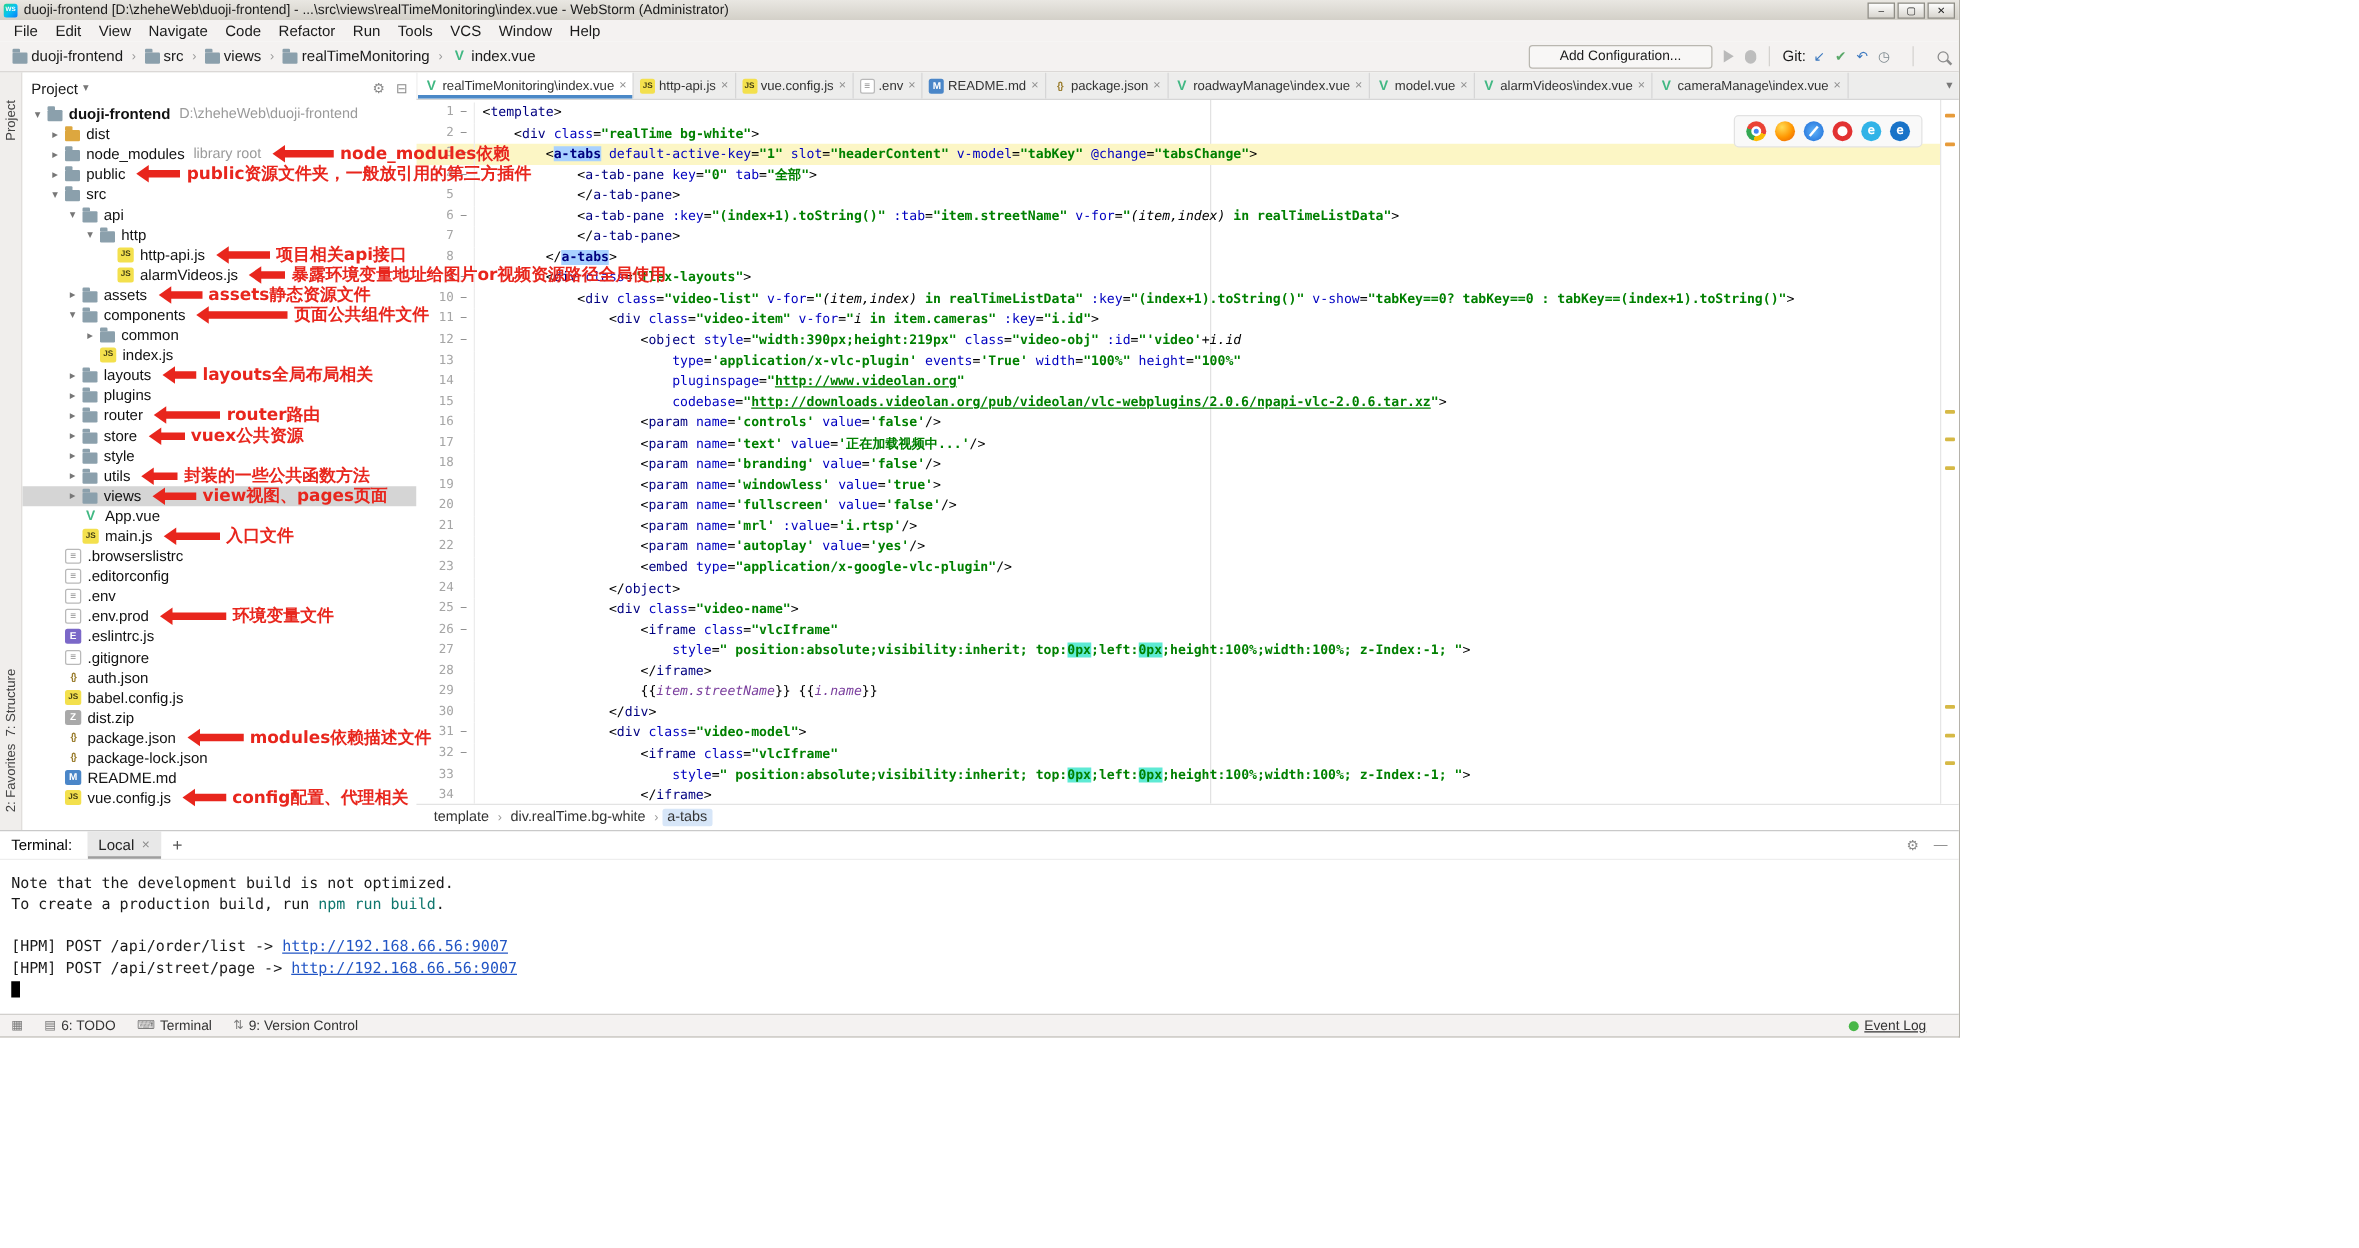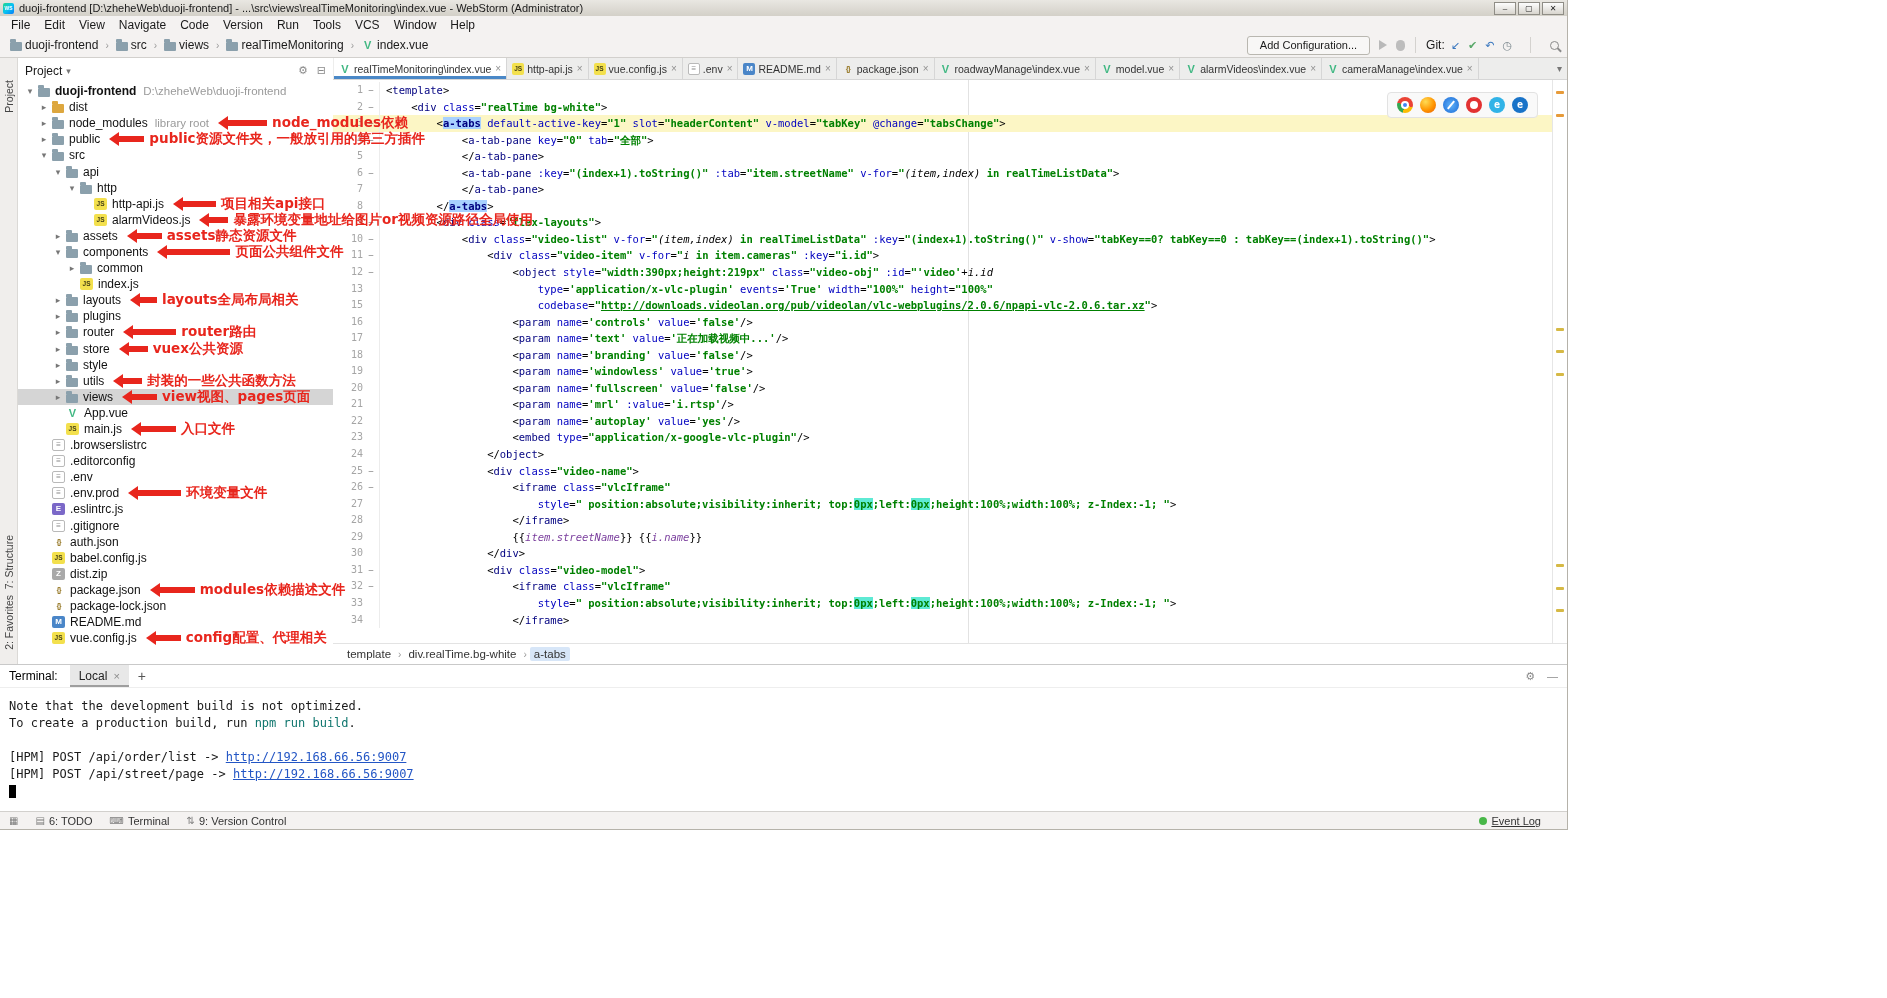--- a/index.html
+++ b/index.html
@@ -17,21 +17,21 @@
   
   .menubar{height:17px;background:#f4f2f1;display:flex;align-items:center;font-size:12px;padding-left:4px;flex:none;}
   .menu-item{padding:0 7px;color:#1a1a1a;}
 
   
   .toolbar{height:25px;background:#f4f2f1;border-bottom:1px solid #d2d0cd;display:flex;align-items:center;padding:0 8px;font-size:12px;flex:none;}
   .crumbs{display:flex;align-items:center;flex:1;min-width:0;white-space:nowrap;}
   .crumb{display:inline-flex;align-items:center;margin-right:2px;color:#1a1a1a;}
   .crumb-sep{color:#9a9a9a;margin:0 5px;font-size:10px;}
   .toolbar-right{display:flex;align-items:center;margin-left:auto;flex:none;}
-  .addcfg{height:19px;border:1px solid #b9b7b0;border-radius:3px;background:#f8f7f6;font-size:11px;padding:0 12px;color:#1a1a1a;font-family:inherit;}
+  .addcfg{height:19px;border:1px solid #b9b7b0;border-radius:3px;background:#f8f7f6;font-size:11px;padding:0 24px;color:#1a1a1a;font-family:inherit;}
   .tb-ic{margin-left:9px;color:#a9a9a9;font-size:11px;display:inline-flex;align-items:center;}
   .run-tri{width:0;height:0;border-left:8px solid #b9b9b9;border-top:5px solid transparent;border-bottom:5px solid transparent;display:inline-block;}
   .bug-dot{width:9px;height:11px;border-radius:5px;background:#bdbdbd;display:inline-block;}
   .tb-sep{width:1px;height:16px;background:#d4d2cf;margin:0 10px;}
   .git-label{color:#1a1a1a;margin-right:6px;}
   .git-icons{display:flex;align-items:center;}
   .git-ic{margin-right:8px;font-size:11px;}
   .gi-update{color:#3b78bf;} .gi-commit{color:#59a869;} .gi-rollback{color:#3b78bf;} .gi-history{color:#7f8b91;}
   .mag{width:9px;height:9px;border:1.5px solid #8b8b8b;border-radius:50%;position:relative;display:inline-block;}
   .mag::after{content:"";position:absolute;width:5px;height:1.5px;background:#8b8b8b;transform:rotate(45deg);right:-4px;bottom:-2px;}
@@ -152,21 +152,21 @@
           <span class="wbtn">✕</span>
         </span>
     </div>
 
     <div class="menubar">
         <div class="menu-item">File</div>
         <div class="menu-item">Edit</div>
         <div class="menu-item">View</div>
         <div class="menu-item">Navigate</div>
         <div class="menu-item">Code</div>
-        <div class="menu-item">Version</div>
+        <div class="menu-item">Refactor</div>
         <div class="menu-item">Run</div>
         <div class="menu-item">Tools</div>
         <div class="menu-item">VCS</div>
         <div class="menu-item">Window</div>
         <div class="menu-item">Help</div>
       </div>
 
     <div class="toolbar">
       <span class="crumbs">
           <span class="crumb">
@@ -542,20 +542,21 @@
                 <div class="cl"><span class="gnum">4</span><span class="gfold">−</span><span class="ctext"><span class="tk-p">            &lt;</span><span class="tk-t">a-tab-pane</span><span class="tk-p"> </span><span class="tk-a">key</span><span class="tk-p">=</span><span class="tk-s">"0"</span><span class="tk-p"> </span><span class="tk-a">tab</span><span class="tk-p">=</span><span class="tk-s">"全部"</span><span class="tk-p">&gt;</span></span></div>
                 <div class="cl"><span class="gnum">5</span><span class="gfold"></span><span class="ctext"><span class="tk-p">            &lt;/</span><span class="tk-t">a-tab-pane</span><span class="tk-p">&gt;</span></span></div>
                 <div class="cl"><span class="gnum">6</span><span class="gfold">−</span><span class="ctext"><span class="tk-p">            &lt;</span><span class="tk-t">a-tab-pane</span><span class="tk-p"> </span><span class="tk-a">:key</span><span class="tk-p">=</span><span class="tk-s">"(index+1).toString()"</span><span class="tk-p"> </span><span class="tk-a">:tab</span><span class="tk-p">=</span><span class="tk-s">"item.streetName"</span><span class="tk-p"> </span><span class="tk-a">v-for</span><span class="tk-p">=</span><span class="tk-s">"</span><span class="tk-e">(item,index)</span><span class="tk-s"> in realTimeListData"</span><span class="tk-p">&gt;</span></span></div>
                 <div class="cl"><span class="gnum">7</span><span class="gfold"></span><span class="ctext"><span class="tk-p">            &lt;/</span><span class="tk-t">a-tab-pane</span><span class="tk-p">&gt;</span></span></div>
                 <div class="cl"><span class="gnum">8</span><span class="gfold"></span><span class="ctext"><span class="tk-p">        &lt;/</span><span class="tk-sel">a-tabs</span><span class="tk-p">&gt;</span></span></div>
                 <div class="cl"><span class="gnum">9</span><span class="gfold">−</span><span class="ctext"><span class="tk-p">        &lt;</span><span class="tk-t">div</span><span class="tk-p"> </span><span class="tk-a">class</span><span class="tk-p">=</span><span class="tk-s">"flex-layouts"</span><span class="tk-p">&gt;</span></span></div>
                 <div class="cl"><span class="gnum">10</span><span class="gfold">−</span><span class="ctext"><span class="tk-p">            &lt;</span><span class="tk-t">div</span><span class="tk-p"> </span><span class="tk-a">class</span><span class="tk-p">=</span><span class="tk-s">"video-list"</span><span class="tk-p"> </span><span class="tk-a">v-for</span><span class="tk-p">=</span><span class="tk-s">"</span><span class="tk-e">(item,index)</span><span class="tk-s"> in realTimeListData"</span><span class="tk-p"> </span><span class="tk-a">:key</span><span class="tk-p">=</span><span class="tk-s">"(index+1).toString()"</span><span class="tk-p"> </span><span class="tk-a">v-show</span><span class="tk-p">=</span><span class="tk-s">"tabKey==0? tabKey==0 : tabKey==(index+1).toString()"</span><span class="tk-p">&gt;</span></span></div>
                 <div class="cl"><span class="gnum">11</span><span class="gfold">−</span><span class="ctext"><span class="tk-p">                &lt;</span><span class="tk-t">div</span><span class="tk-p"> </span><span class="tk-a">class</span><span class="tk-p">=</span><span class="tk-s">"video-item"</span><span class="tk-p"> </span><span class="tk-a">v-for</span><span class="tk-p">=</span><span class="tk-s">"</span><span class="tk-e">i</span><span class="tk-s"> in item.cameras"</span><span class="tk-p"> </span><span class="tk-a">:key</span><span class="tk-p">=</span><span class="tk-s">"i.id"</span><span class="tk-p">&gt;</span></span></div>
                 <div class="cl"><span class="gnum">12</span><span class="gfold">−</span><span class="ctext"><span class="tk-p">                    &lt;</span><span class="tk-t">object</span><span class="tk-p"> </span><span class="tk-a">style</span><span class="tk-p">=</span><span class="tk-s">"width:390px;height:219px"</span><span class="tk-p"> </span><span class="tk-a">class</span><span class="tk-p">=</span><span class="tk-s">"video-obj"</span><span class="tk-p"> </span><span class="tk-a">:id</span><span class="tk-p">=</span><span class="tk-s">"'video'</span><span class="tk-e">+i.id</span></span></div>
                 <div class="cl"><span class="gnum">13</span><span class="gfold"></span><span class="ctext"><span class="tk-p">                        </span><span class="tk-a">type</span><span class="tk-p">=</span><span class="tk-s">'application/x-vlc-plugin'</span><span class="tk-p"> </span><span class="tk-a">events</span><span class="tk-p">=</span><span class="tk-s">'True'</span><span class="tk-p"> </span><span class="tk-a">width</span><span class="tk-p">=</span><span class="tk-s">"100%"</span><span class="tk-p"> </span><span class="tk-a">height</span><span class="tk-p">=</span><span class="tk-s">"100%"</span></span></div>
+                <div class="cl"><span class="gnum">14</span><span class="gfold"></span><span class="ctext"><span class="tk-p">                        </span><span class="tk-a">pluginspage</span><span class="tk-p">=</span><span class="tk-s">"</span><span class="tk-lnk">http://www.videolan.org</span><span class="tk-s">"</span></span></div>
                 <div class="cl"><span class="gnum">15</span><span class="gfold"></span><span class="ctext"><span class="tk-p">                        </span><span class="tk-a">codebase</span><span class="tk-p">=</span><span class="tk-s">"</span><span class="tk-lnk">http://downloads.videolan.org/pub/videolan/vlc-webplugins/2.0.6/npapi-vlc-2.0.6.tar.xz</span><span class="tk-s">"</span><span class="tk-p">&gt;</span></span></div>
                 <div class="cl"><span class="gnum">16</span><span class="gfold"></span><span class="ctext"><span class="tk-p">                    &lt;</span><span class="tk-t">param</span><span class="tk-p"> </span><span class="tk-a">name</span><span class="tk-p">=</span><span class="tk-s">'controls'</span><span class="tk-p"> </span><span class="tk-a">value</span><span class="tk-p">=</span><span class="tk-s">'false'</span><span class="tk-p">/&gt;</span></span></div>
                 <div class="cl"><span class="gnum">17</span><span class="gfold"></span><span class="ctext"><span class="tk-p">                    &lt;</span><span class="tk-t">param</span><span class="tk-p"> </span><span class="tk-a">name</span><span class="tk-p">=</span><span class="tk-s">'text'</span><span class="tk-p"> </span><span class="tk-a">value</span><span class="tk-p">=</span><span class="tk-s">'正在加载视频中...'</span><span class="tk-p">/&gt;</span></span></div>
                 <div class="cl"><span class="gnum">18</span><span class="gfold"></span><span class="ctext"><span class="tk-p">                    &lt;</span><span class="tk-t">param</span><span class="tk-p"> </span><span class="tk-a">name</span><span class="tk-p">=</span><span class="tk-s">'branding'</span><span class="tk-p"> </span><span class="tk-a">value</span><span class="tk-p">=</span><span class="tk-s">'false'</span><span class="tk-p">/&gt;</span></span></div>
                 <div class="cl"><span class="gnum">19</span><span class="gfold"></span><span class="ctext"><span class="tk-p">                    &lt;</span><span class="tk-t">param</span><span class="tk-p"> </span><span class="tk-a">name</span><span class="tk-p">=</span><span class="tk-s">'windowless'</span><span class="tk-p"> </span><span class="tk-a">value</span><span class="tk-p">=</span><span class="tk-s">'true'</span><span class="tk-p">&gt;</span></span></div>
                 <div class="cl"><span class="gnum">20</span><span class="gfold"></span><span class="ctext"><span class="tk-p">                    &lt;</span><span class="tk-t">param</span><span class="tk-p"> </span><span class="tk-a">name</span><span class="tk-p">=</span><span class="tk-s">'fullscreen'</span><span class="tk-p"> </span><span class="tk-a">value</span><span class="tk-p">=</span><span class="tk-s">'false'</span><span class="tk-p">/&gt;</span></span></div>
                 <div class="cl"><span class="gnum">21</span><span class="gfold"></span><span class="ctext"><span class="tk-p">                    &lt;</span><span class="tk-t">param</span><span class="tk-p"> </span><span class="tk-a">name</span><span class="tk-p">=</span><span class="tk-s">'mrl'</span><span class="tk-p"> </span><span class="tk-a">:value</span><span class="tk-p">=</span><span class="tk-s">'i.rtsp'</span><span class="tk-p">/&gt;</span></span></div>
                 <div class="cl"><span class="gnum">22</span><span class="gfold"></span><span class="ctext"><span class="tk-p">                    &lt;</span><span class="tk-t">param</span><span class="tk-p"> </span><span class="tk-a">name</span><span class="tk-p">=</span><span class="tk-s">'autoplay'</span><span class="tk-p"> </span><span class="tk-a">value</span><span class="tk-p">=</span><span class="tk-s">'yes'</span><span class="tk-p">/&gt;</span></span></div>
                 <div class="cl"><span class="gnum">23</span><span class="gfold"></span><span class="ctext"><span class="tk-p">                    &lt;</span><span class="tk-t">embed</span><span class="tk-p"> </span><span class="tk-a">type</span><span class="tk-p">=</span><span class="tk-s">"application/x-google-vlc-plugin"</span><span class="tk-p">/&gt;</span></span></div>
                 <div class="cl"><span class="gnum">24</span><span class="gfold"></span><span class="ctext"><span class="tk-p">                &lt;/</span><span class="tk-t">object</span><span class="tk-p">&gt;</span></span></div>

